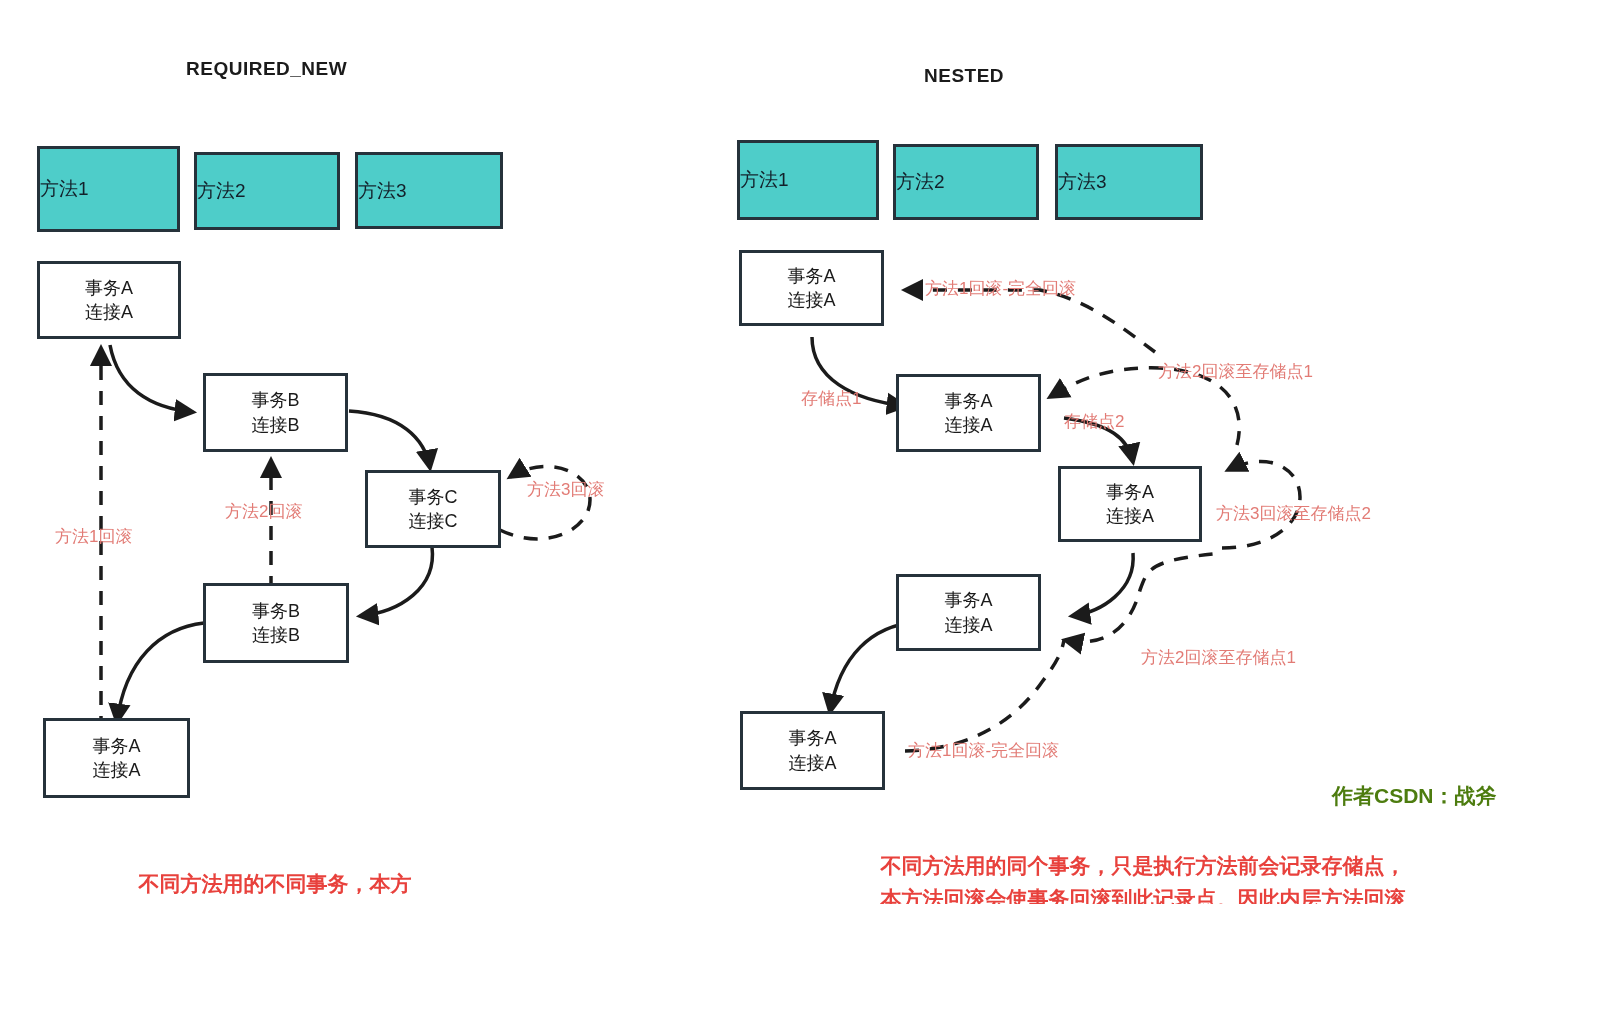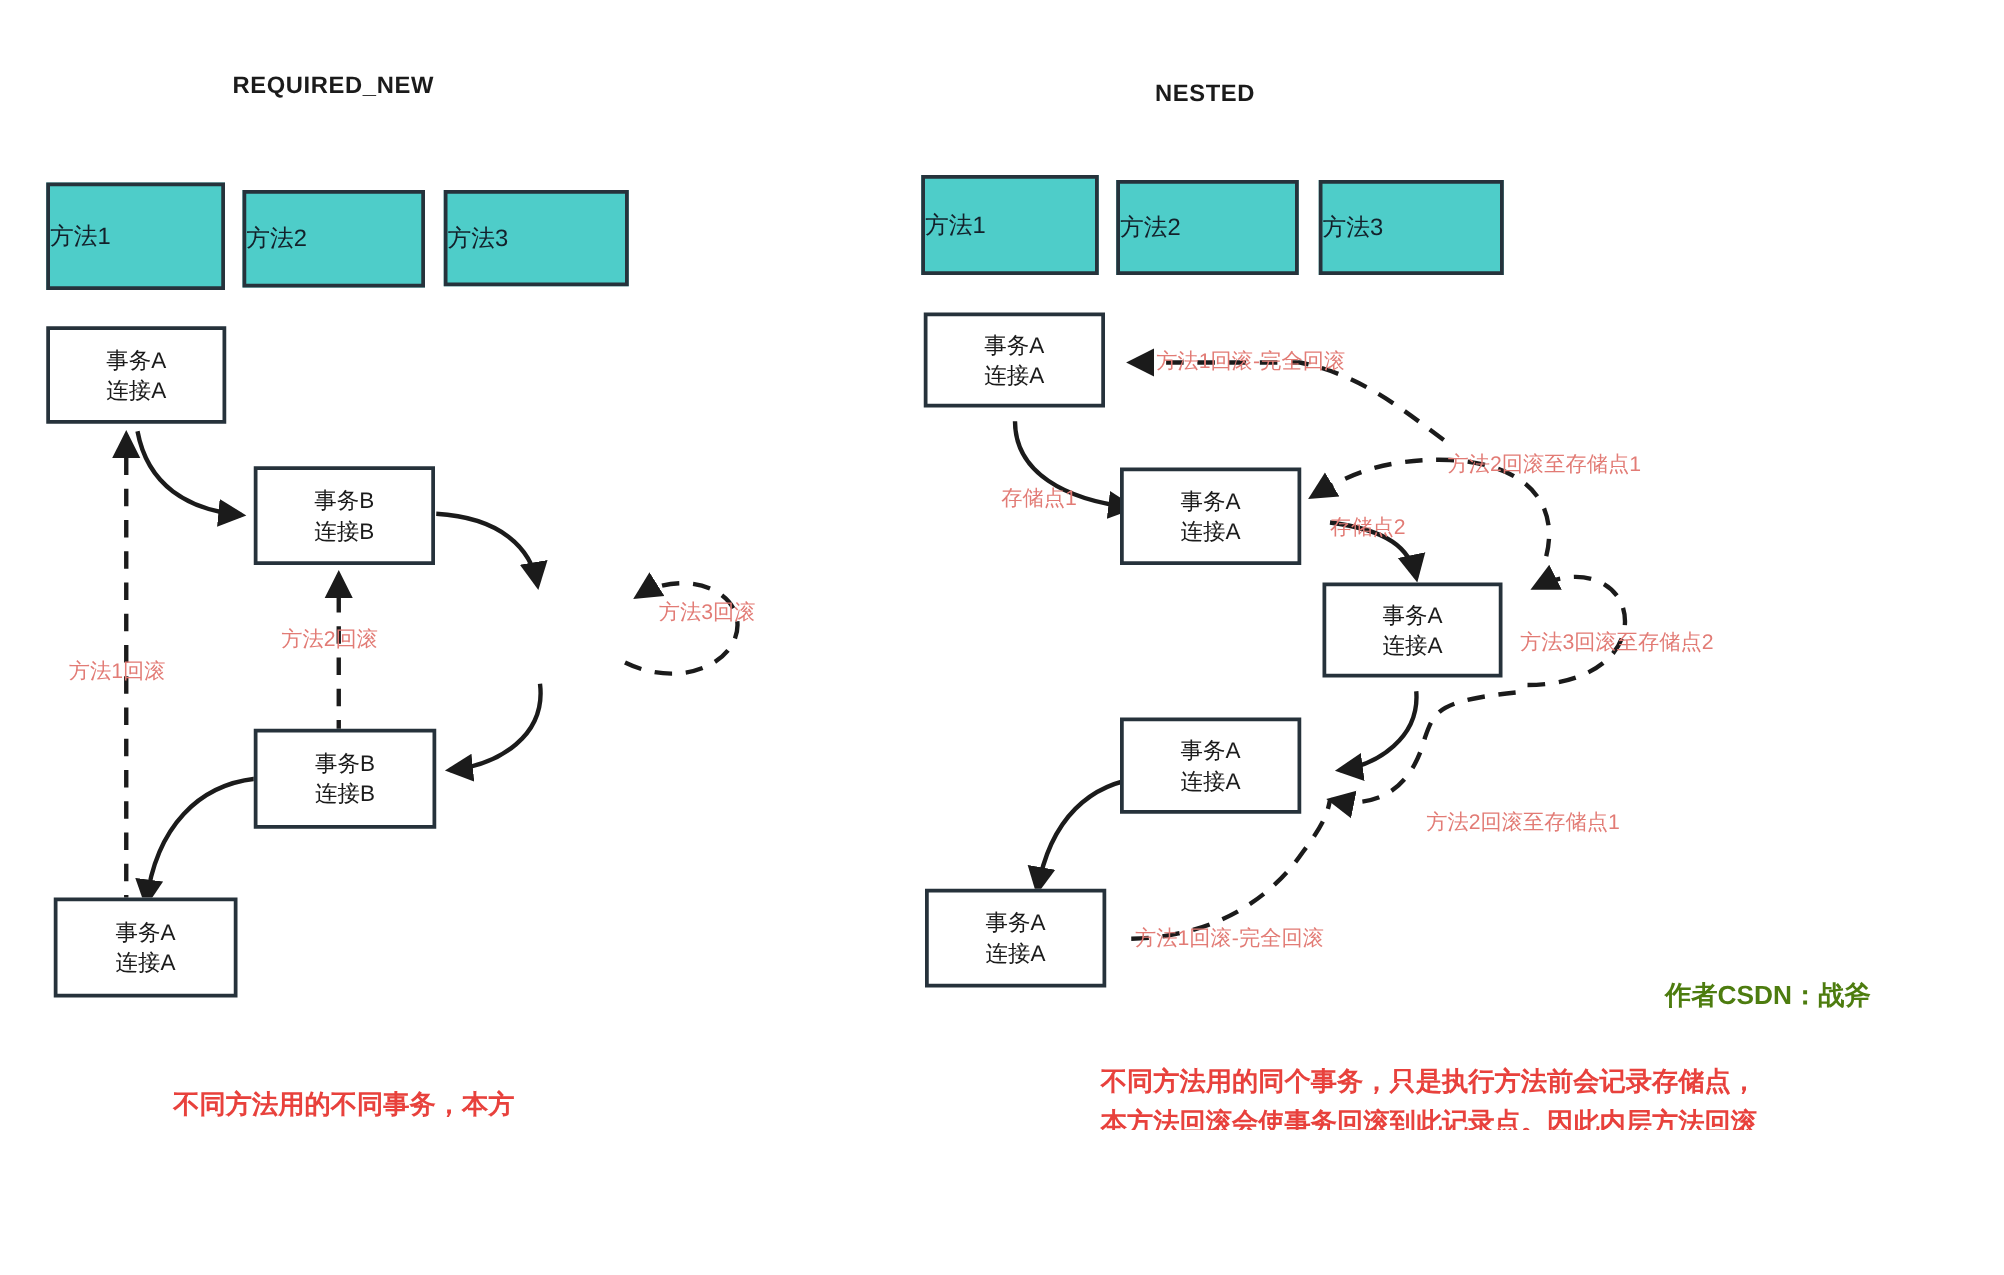--- a/index.html
+++ b/index.html
@@ -189,20 +189,24 @@
   <div class="tx-box" style="left:37px; top:261px; width:144px; height:78px;">
     <span class="ln">事务A</span>
     <span class="ln">连接A</span>
   </div>
 
   <div class="tx-box" style="left:203px; top:373px; width:145px; height:79px;">
     <span class="ln">事务B</span>
     <span class="ln">连接B</span>
   </div>
 
+  <div class="tx-box" style="left:365px; top:470px; width:136px; height:78px;">
+    <span class="ln">事务C</span>
+    <span class="ln">连接C</span>
+  </div>
 
   <div class="tx-box" style="left:203px; top:583px; width:146px; height:80px;">
     <span class="ln">事务B</span>
     <span class="ln">连接B</span>
   </div>
 
   <div class="tx-box" style="left:43px; top:718px; width:147px; height:80px;">
     <span class="ln">事务A</span>
     <span class="ln">连接A</span>
   </div>

